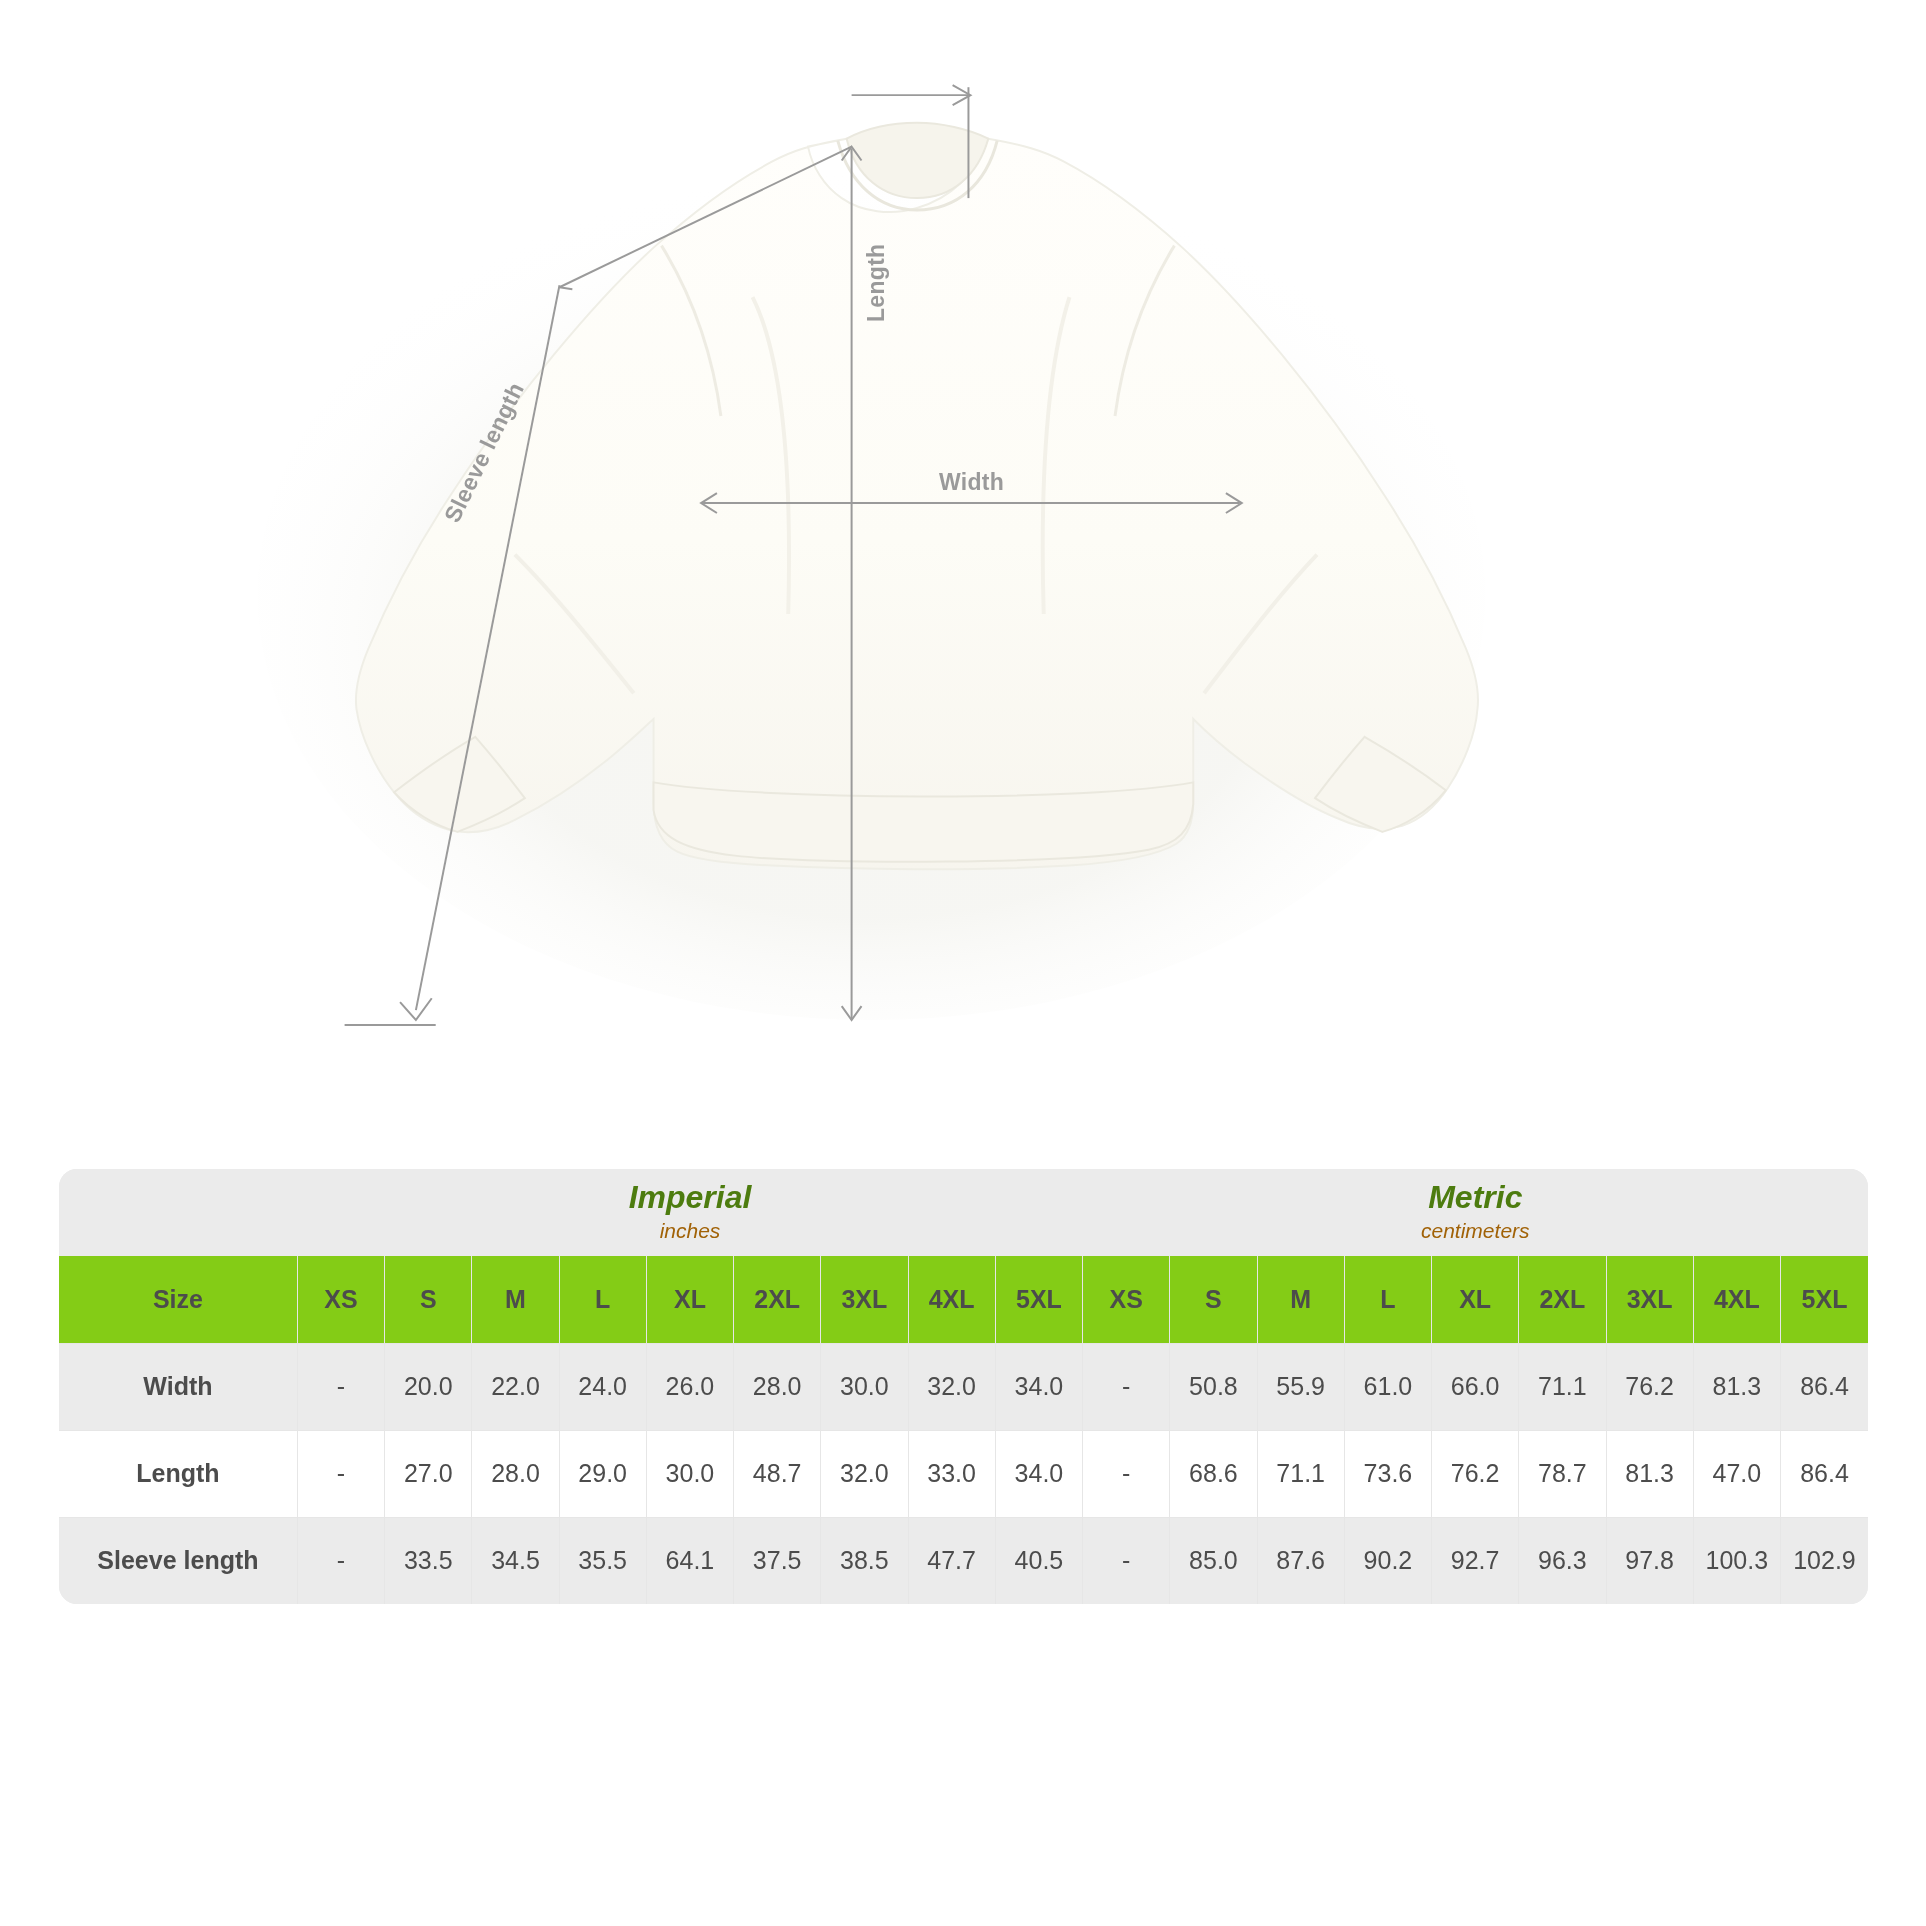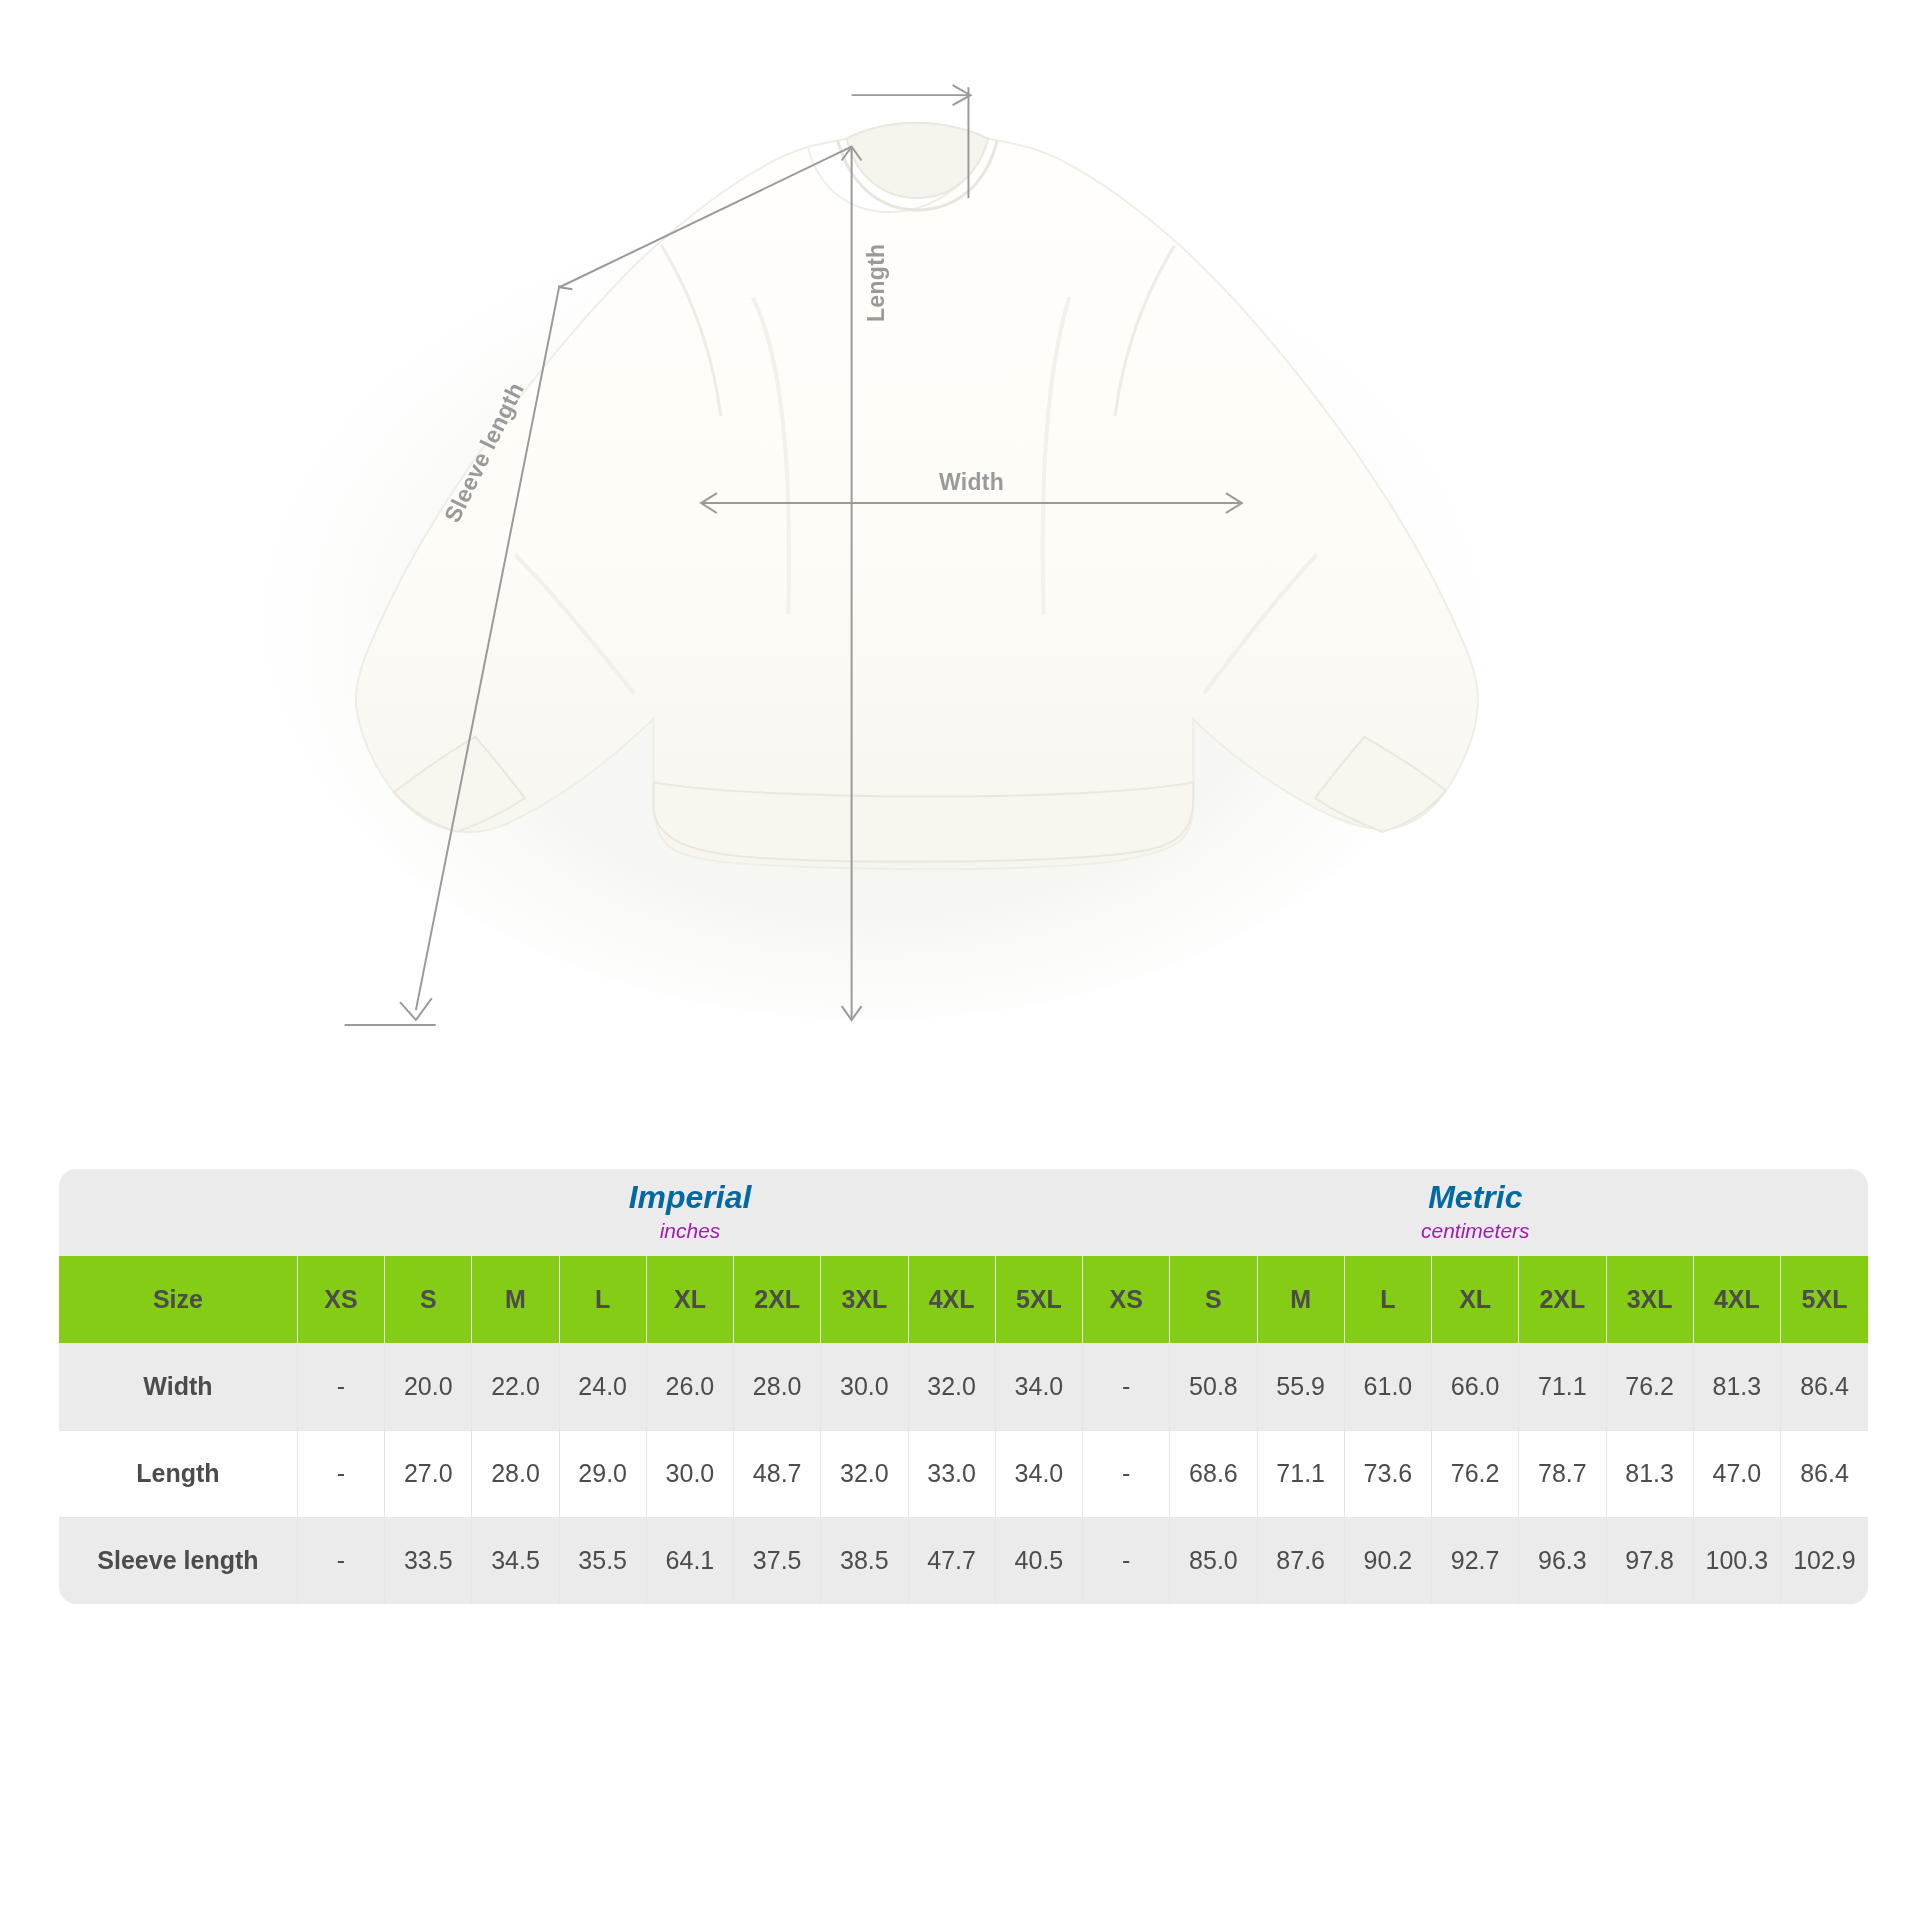--- a/index.html
+++ b/index.html
@@ -98,27 +98,27 @@
   
   tr.unit-row td {
     height: 125px;
     background: #ebebeb;
     border: none;
   }
   .unit-name {
     font-size: 32px;
     font-style: italic;
     font-weight: bold;
-    color: #0369a1;
+    color: #4d7c0f;
     line-height: 1.15;
   }
   .unit-sub {
     font-size: 21px;
     font-style: italic;
-    color: #a21caf;
+    color: #a16207;
     line-height: 1.4;
   }
   
   tr.header-row td {
     background: #84cc16;
     font-weight: bold;
     color: #4c4c4c;
     border-right: 1px solid #e6e6e6;
   }
   tr.header-row td:last-child { border-right: none; }

